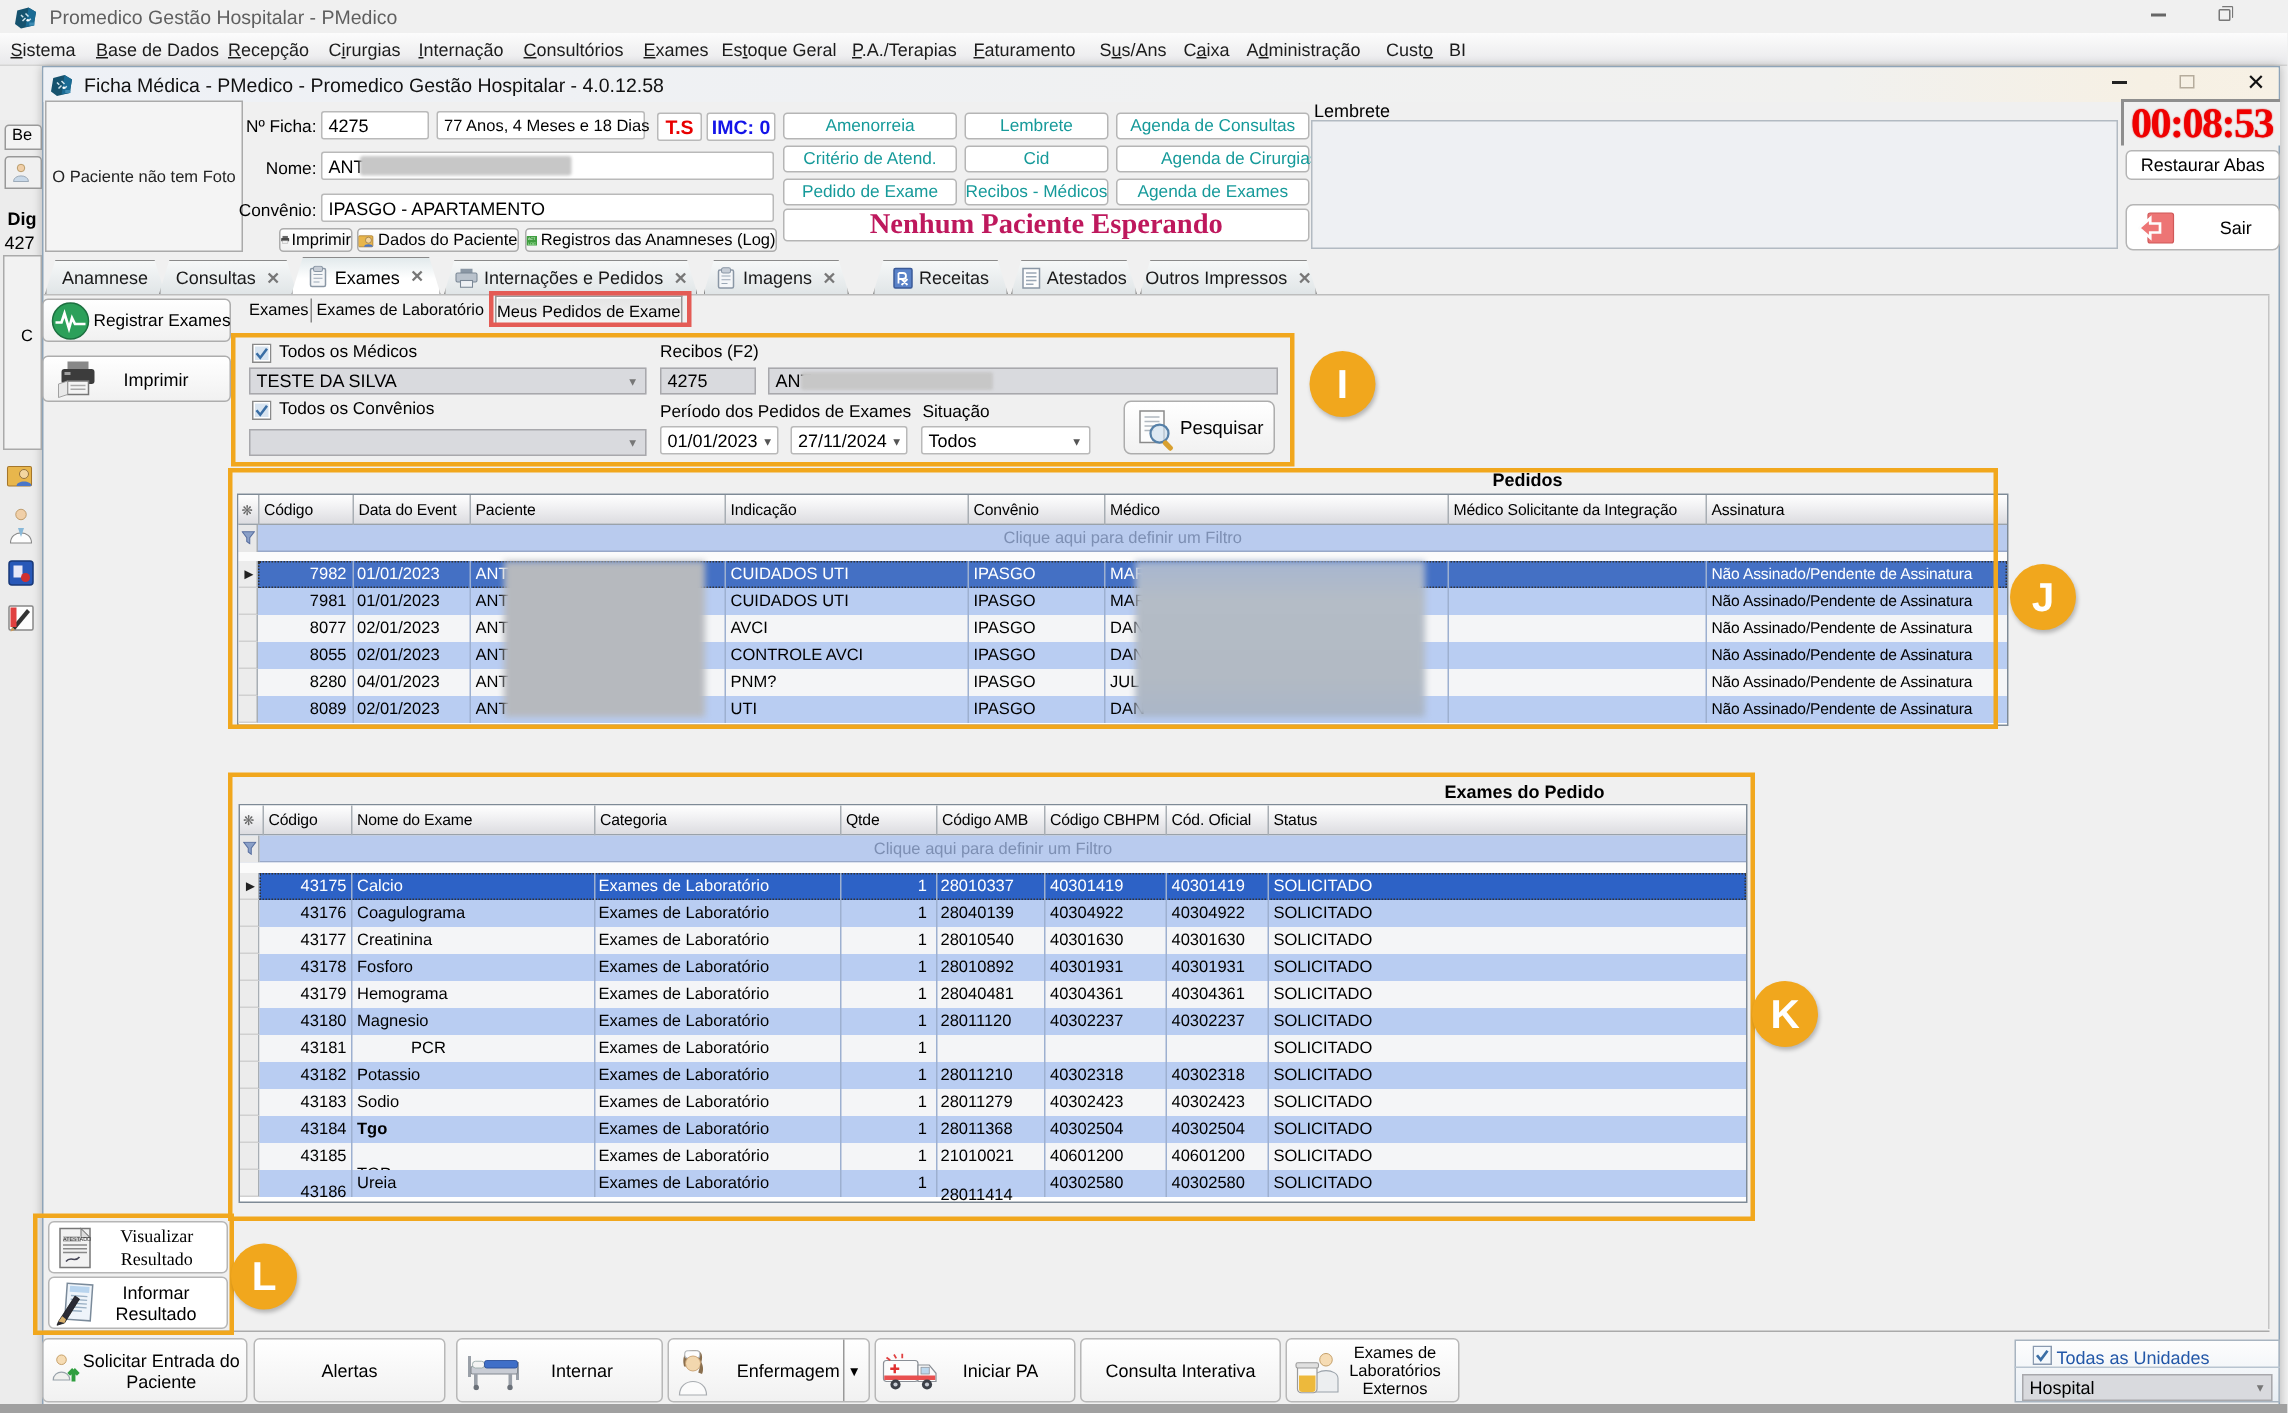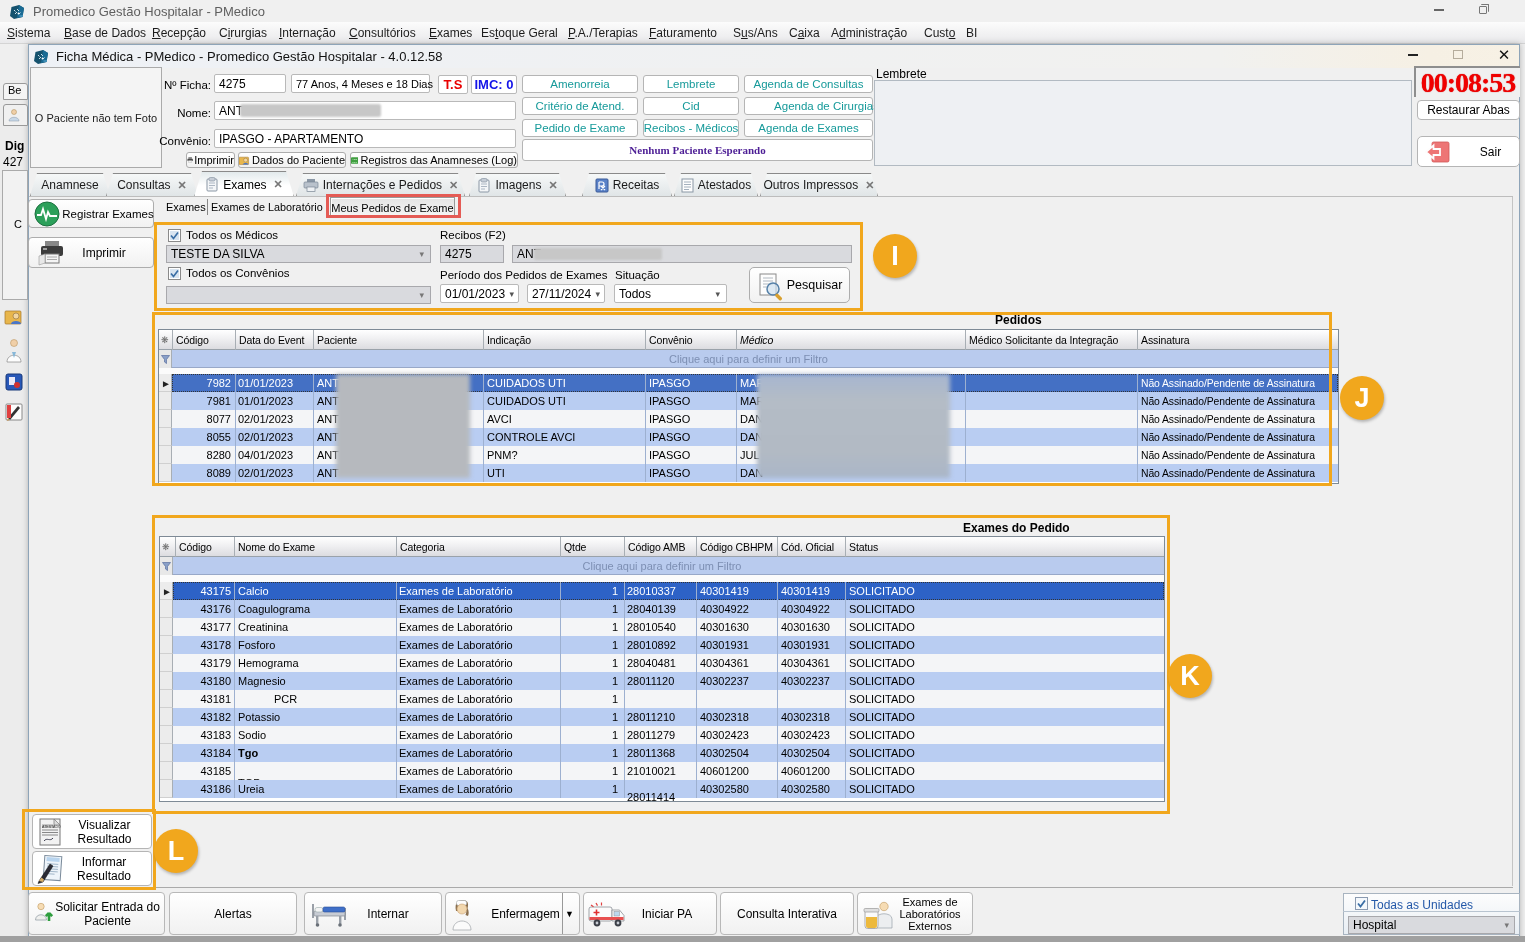--- a/index.html
+++ b/index.html
@@ -98,21 +98,21 @@
   </div>
 <div class="btn teal" style="left:522px;top:75px;width:116px;height:18px;">Amenorreia</div>
 <div class="btn teal" style="left:643px;top:75px;width:96px;height:18px;">Lembrete</div>
 <div class="btn teal" style="left:744px;top:75px;width:129px;height:18px;">Agenda de Consultas</div>
 <div class="btn teal" style="left:522px;top:97px;width:116px;height:18px;">Critério de Atend.</div>
 <div class="btn teal" style="left:643px;top:97px;width:96px;height:18px;">Cid</div>
 <div class="btn teal" style="left:744px;top:97px;width:129px;height:18px;padding-left:36px;">Agenda de Cirurgias</div>
 <div class="btn teal" style="left:522px;top:119px;width:116px;height:18px;">Pedido de Exame</div>
 <div class="btn teal" style="left:643px;top:119px;width:96px;height:18px;">Recibos - Médicos</div>
 <div class="btn teal" style="left:744px;top:119px;width:129px;height:18px;">Agenda de Exames</div>
-<div class="btn" style="left:522px;top:139px;width:351px;height:22px;color:#4c1d95;font-family:'Liberation Serif',serif;font-weight:bold;font-size:11px;">Nenhum Paciente Esperando</div>
+<div class="btn" style="left:522px;top:139px;width:351px;height:22px;color:#be185d;font-family:'Liberation Serif',serif;font-weight:bold;font-size:19px;">Nenhum Paciente Esperando</div>
 <div class="lbl" style="left:876px;top:67px;font-size:12px;">Lembrete</div>
 <div class="ab" style="left:874px;top:80px;width:538px;height:86px;background:#eef0f3;border:1px solid #b2bac2;"></div>
 <div class="ab" style="left:1414px;top:66px;width:106px;height:31px;background:#f0f0f0;border-top:2px solid #8e8e8e;border-left:2px solid #8e8e8e;display:flex;align-items:center;justify-content:center;color:#f00000;font-family:'Liberation Serif',serif;font-weight:bold;font-size:28px;letter-spacing:-1px;text-shadow:0 0 1px #c80000;">00:08:53</div>
 <div class="btn" style="left:1417px;top:100px;width:103px;height:20px;font-size:12px;border-radius:4px;">Restaurar Abas</div>
 <div class="btn" style="left:1417px;top:136px;width:103px;height:31px;border-radius:5px;">
     <span style="position:absolute;left:7px;top:4px;"><svg width="25" height="22" viewBox="0 0 25 22">
         <rect x="7" y="1" width="17" height="20" rx="1.5" fill="#ed7575" stroke="#d05858" stroke-width="0.8"></rect>
         <path d="M1 11 L8.5 4.5 L8.5 8 L15 8 L15 14 L8.5 14 L8.5 17.5 Z" fill="#ed7575" stroke="#fdfdfd" stroke-width="1.8"></path>
       </svg></span>
     <span style="margin-left:44px;font-size:12px;">Sair</span>
@@ -230,21 +230,21 @@
 <div class="cell hcell" style="left:172px;top:330px;width:59px;height:20px;padding-left:4px;">Código</div>
 <div class="ab" style="left:235px;top:330px;width:1px;height:20px;background:#a8aeb4;"></div>
 <div class="cell hcell" style="left:235px;top:330px;width:74px;height:20px;padding-left:4px;">Data do Event</div>
 <div class="ab" style="left:313px;top:330px;width:1px;height:20px;background:#a8aeb4;"></div>
 <div class="cell hcell" style="left:313px;top:330px;width:166px;height:20px;padding-left:4px;">Paciente</div>
 <div class="ab" style="left:483px;top:330px;width:1px;height:20px;background:#a8aeb4;"></div>
 <div class="cell hcell" style="left:483px;top:330px;width:158px;height:20px;padding-left:4px;">Indicação</div>
 <div class="ab" style="left:645px;top:330px;width:1px;height:20px;background:#a8aeb4;"></div>
 <div class="cell hcell" style="left:645px;top:330px;width:87px;height:20px;padding-left:4px;">Convênio</div>
 <div class="ab" style="left:736px;top:330px;width:1px;height:20px;background:#a8aeb4;"></div>
-<div class="cell hcell" style="left:736px;top:330px;width:225px;height:20px;padding-left:4px;font-style:italic;">Médico</div>
+<div class="cell hcell" style="left:736px;top:330px;width:225px;height:20px;padding-left:4px;">Médico</div>
 <div class="ab" style="left:965px;top:330px;width:1px;height:20px;background:#a8aeb4;"></div>
 <div class="cell hcell" style="left:965px;top:330px;width:168px;height:20px;padding-left:4px;">Médico Solicitante da Integração</div>
 <div class="ab" style="left:1137px;top:330px;width:1px;height:20px;background:#a8aeb4;"></div>
 <div class="cell hcell" style="left:1137px;top:330px;width:197px;height:20px;padding-left:4px;">Assinatura</div>
 <div class="cell" style="left:161px;top:331px;width:12px;height:18px;color:#666;font-size:9px;">❋</div>
 <div class="ab" style="left:159px;top:350px;width:1179px;height:18px;background:#b9cbee;border-bottom:1px solid #98a8c8;"></div>
 <div class="ab" style="left:159px;top:350px;width:13px;height:18px;background:#e8e8e8;border-right:1px solid #a8aeb4;"></div>
 <div class="ab" style="left:161px;top:354px;"><svg width="9" height="9" viewBox="0 0 9 9">
       <path d="M0.5 0.5 h8 l-3 4 v4 l-2 -1.5 v-2.5 Z" fill="#8aa0c8" stroke="#5a70a0" stroke-width="0.7"></path>
     </svg></div>
@@ -568,41 +568,41 @@
 <div class="cell" style="left:849px;top:762px;width:310px;height:18px;color:#000;">SOLICITADO</div>
 <div class="ab" style="left:160px;top:780px;width:13px;height:18px;background:#ececec;border-right:1px solid #a8aeb4;border-bottom:1px solid #d0d0d0;"></div>
 <div class="ab" style="left:173px;top:780px;width:991px;height:18px;background:#b9cdf2;"></div>
 <div class="ab" style="left:234px;top:780px;width:1px;height:18px;background:#9db0d0;"></div>
 <div class="ab" style="left:396px;top:780px;width:1px;height:18px;background:#9db0d0;"></div>
 <div class="ab" style="left:560px;top:780px;width:1px;height:18px;background:#9db0d0;"></div>
 <div class="ab" style="left:624px;top:780px;width:1px;height:18px;background:#9db0d0;"></div>
 <div class="ab" style="left:696px;top:780px;width:1px;height:18px;background:#9db0d0;"></div>
 <div class="ab" style="left:777px;top:780px;width:1px;height:18px;background:#9db0d0;"></div>
 <div class="ab" style="left:845px;top:780px;width:1px;height:18px;background:#9db0d0;"></div>
-<div class="cell" style="left:179px;top:780px;width:52px;height:18px;justify-content:flex-end;color:#000;">43186</div>
+<div class="cell" style="left:179px;top:780px;width:52px;height:30px;justify-content:flex-end;color:#000;">43186</div>
 <div class="cell" style="left:238px;top:780px;width:156px;height:18px;color:#000;">Ureia</div>
 <div class="cell" style="left:399px;top:780px;width:158px;height:18px;color:#000;">Exames de Laboratório</div>
 <div class="cell" style="left:560px;top:780px;width:58px;height:18px;justify-content:flex-end;color:#000;">1</div>
 <div class="cell" style="left:627px;top:780px;width:66px;height:34px;color:#000;">28011414</div>
 <div class="cell" style="left:700px;top:780px;width:74px;height:18px;color:#000;">40302580</div>
 <div class="cell" style="left:781px;top:780px;width:61px;height:18px;color:#000;">40302580</div>
 <div class="cell" style="left:849px;top:780px;width:310px;height:18px;color:#000;">SOLICITADO</div>
 <div class="ab" style="left:1512px;top:197px;width:1px;height:689px;background:#c4c4c4;"></div>
 <div class="obox" style="left:22px;top:809px;width:134px;height:81px;"></div>
 <div class="ocir" style="left:154px;top:829px;">L</div>
 <div class="btn" style="left:32px;top:814px;width:120px;height:35px;border-radius:4px;">
     <span style="position:absolute;left:4px;top:2px;"><svg width="26" height="30" viewBox="0 0 26 30">
         <rect x="3" y="2" width="20" height="26" fill="#f2f2f2" stroke="#777"></rect>
         <path d="M17 2 l6 6 h-6 Z" fill="#ddd" stroke="#777" stroke-width="0.7"></path>
         <rect x="5" y="7" width="12" height="4" fill="#c8c8c8"></rect>
         <text x="5" y="10.5" font-size="3.6" fill="#333" font-family="Liberation Sans">ATESTADO</text>
         <path d="M5 13 h16 M5 15.5 h16 M5 18 h16" stroke="#888" stroke-width="1"></path>
         <path d="M7 24 c3 -4 6 1 9 -3" stroke="#445" stroke-width="1" fill="none"></path>
       </svg></span>
-    <span style="margin-left:25px;font-size:12px;text-align:center;">Visualizar<br>Resultado</span>
+    <span style="margin-left:25px;font-size:12px;text-align:center;font-family:Liberation Serif, serif;">Visualizar<br>Resultado</span>
   </div>
 <div class="btn" style="left:32px;top:851px;width:120px;height:35px;border-radius:4px;">
     <span style="position:absolute;left:3px;top:2px;"><svg width="28" height="30" viewBox="0 0 28 30">
         <rect x="8" y="2" width="17" height="24" fill="#eef4fa" stroke="#7a8a9a" transform="rotate(4 16 14)"></rect>
         <rect x="10" y="3.5" width="13" height="4" fill="#b8d4ee" transform="rotate(4 16 14)"></rect>
         <path d="M11 10 h11 M11 12.5 h11 M11 15 h11 M11 17.5 h11 M11 20 h8" stroke="#9ab0c4" stroke-width="0.9" transform="rotate(4 16 14)"></path>
         <path d="M3 27 L14 10 l3 2 L7 28 l-5 1.5 Z" fill="#2a2a34" stroke="#111" stroke-width="0.5"></path>
         <path d="M3 27 l2.5 -3.5 l2.5 2 L7 28 Z" fill="#d8b06a"></path>
       </svg></span>
     <span style="margin-left:24px;font-size:12px;text-align:center;">Informar<br>Resultado</span>

